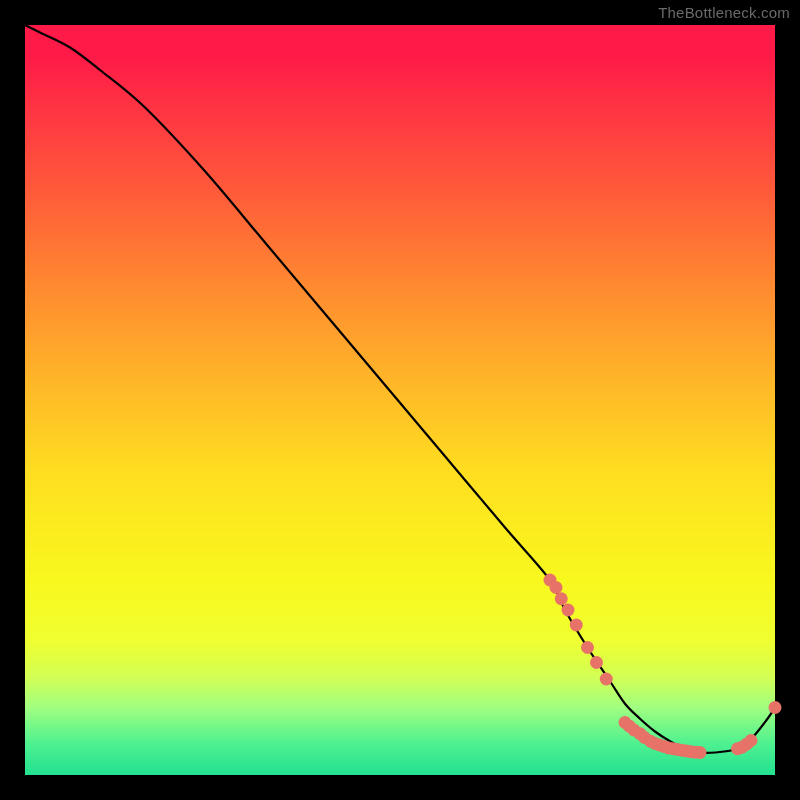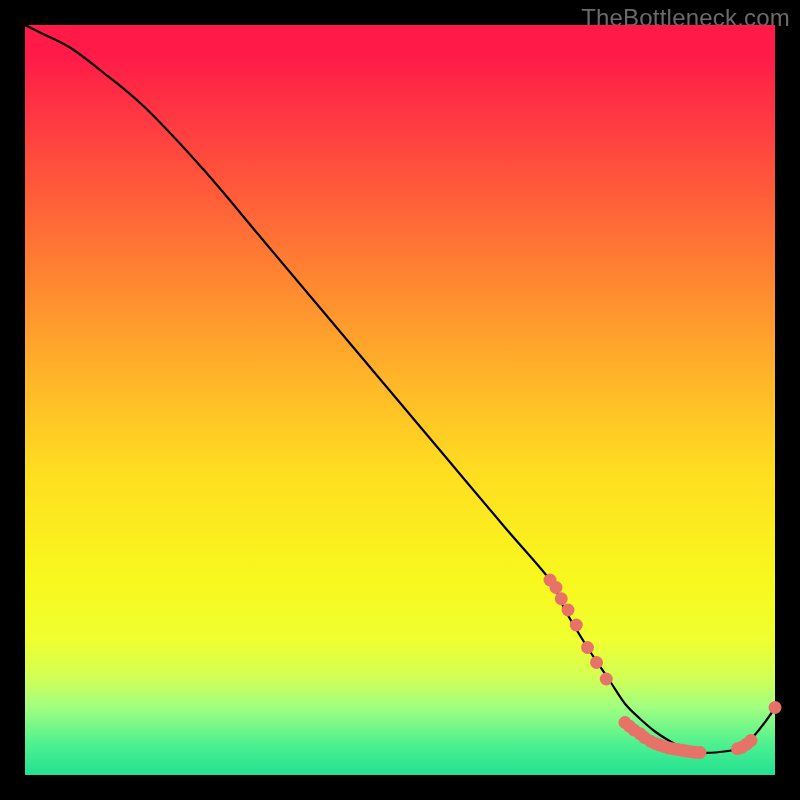--- a/index.html
+++ b/index.html
@@ -15,21 +15,21 @@
     position: relative;
     width: 800px;
     height: 800px;
     background: #000;
   }
   .watermark {
     position: absolute;
     top: 4px;
     right: 10px;
     color: #6a6a6a;
-    font-size: 24px;
+    font-size: 15px;
     font-weight: 500;
     letter-spacing: 0.2px;
     user-select: none;
   }
   .plot-area {
     position: absolute;
     left: 25px;
     top: 25px;
     width: 750px;
     height: 750px;

